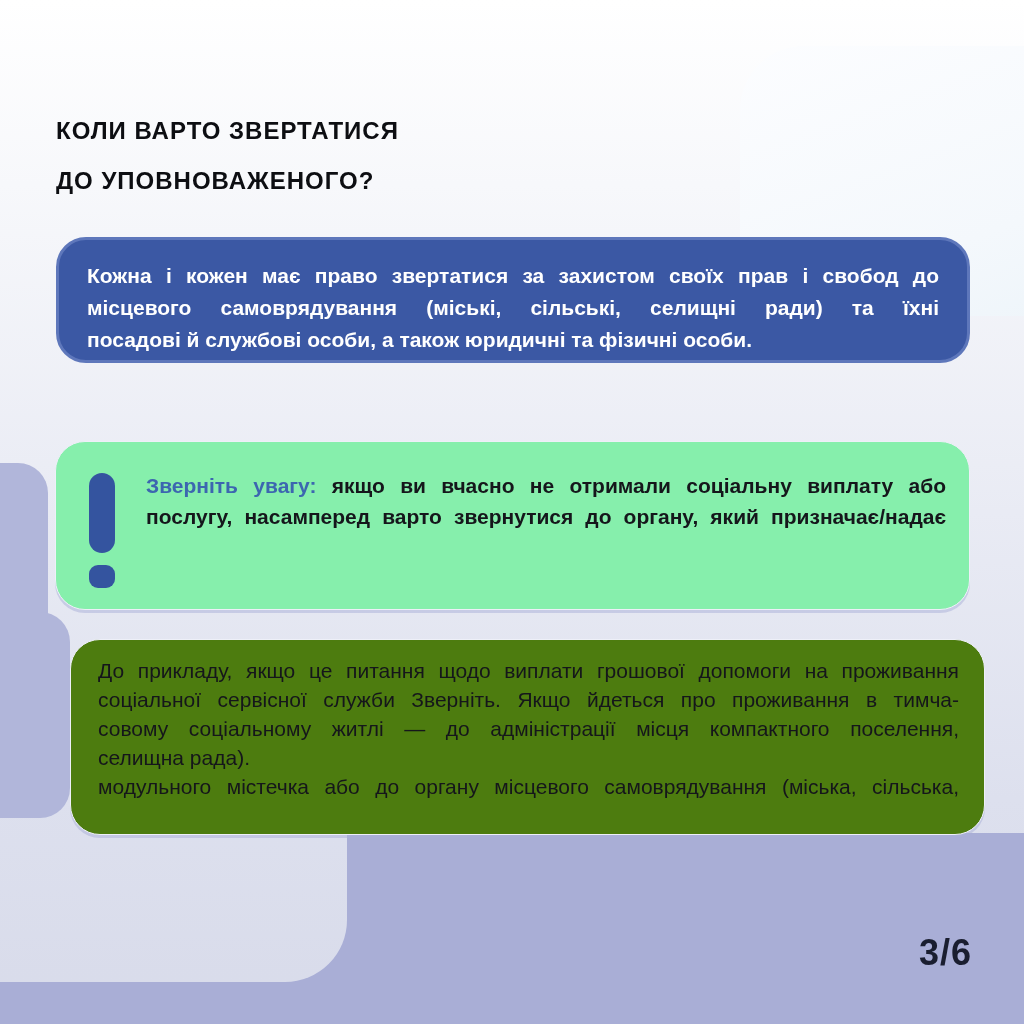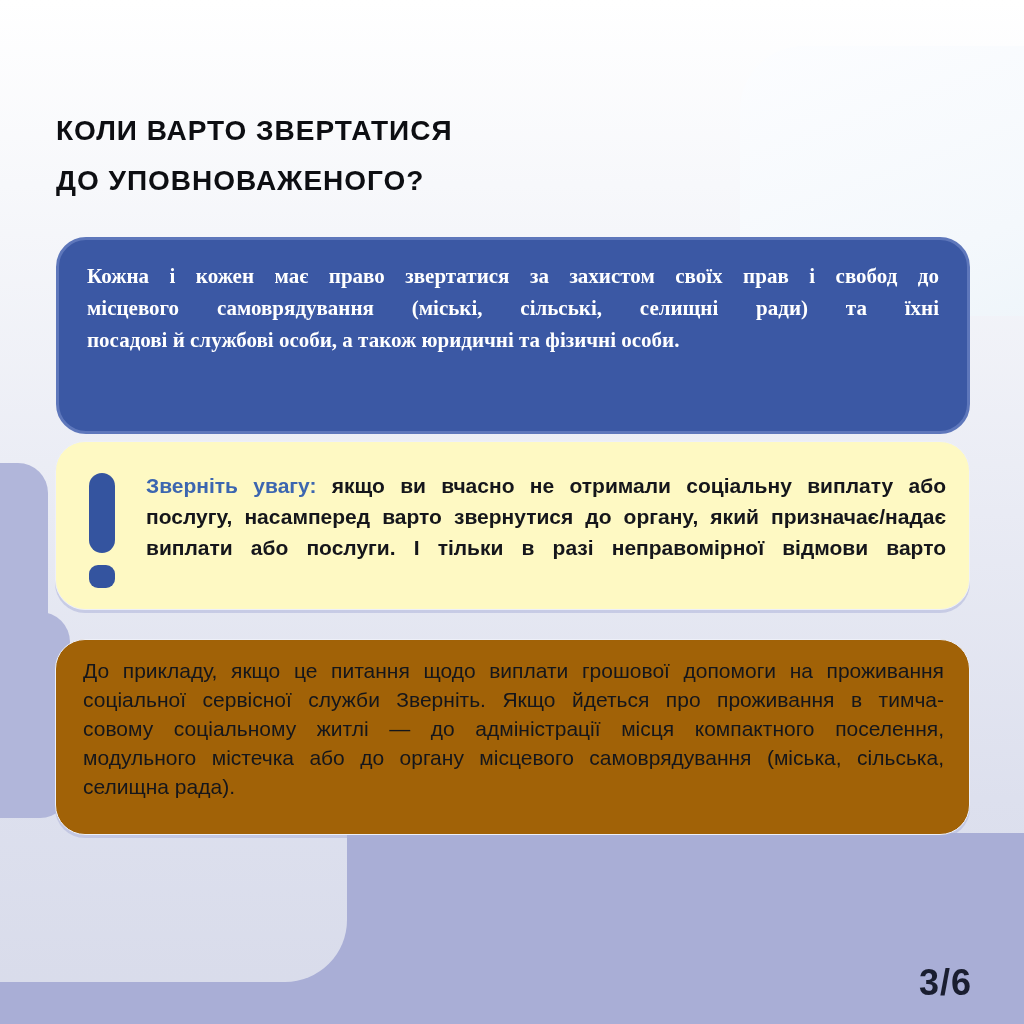--- a/index.html
+++ b/index.html
@@ -32,65 +32,63 @@
     position: absolute; left: -70px; top: 463px; width: 118px; height: 352px;
     border-radius: 30px; background: var(--deco-lavender, #b1b6da);
   }
   .deco-lav-b {
     position: absolute; left: -70px; top: 612px; width: 140px; height: 206px;
     border-radius: 30px; background: var(--deco-lavender, #b1b6da);
   }
 
   .title {
     position: absolute; left: 56px; top: 106px; margin: 0;
-    font-size: 28px; line-height: 50px; font-weight: bold;
+    font-size: 24px; line-height: 50px; font-weight: bold;
     letter-spacing: 1px; color: var(--title-text, #0d0e12);
   }
   .tline { display: block; }
 
   .intro-box {
-    position: absolute; left: 56px; top: 237px; width: 914px; height: 197px;
+    position: absolute; left: 56px; top: 237px; width: 914px; height: 126px;
     box-sizing: border-box;
     background: var(--accent-blue, #3b58a4);
     border: 3px solid var(--accent-blue-border, #5e77bb);
     border-radius: 30px;
     padding: 20px 28px 0 28px;
-    font-family: Liberation Serif, serif;
   }
   .bline { margin: 0; color: #ffffff; font-weight: bold; font-size: 21px; line-height: 32px; }
 
   .jl { text-align: justify; text-align-last: justify; }
 
   .notice-card {
     position: absolute; left: 55px; top: 441px; width: 915px; height: 169px;
-    box-sizing: border-box; background: #fef9c3; border-radius: 30px;
+    box-sizing: border-box; background: #86efac; border-radius: 30px;
     border: 1px solid #eef0f8;
     box-shadow: 0 3px 0 rgba(170, 176, 215, 0.5);
   }
   .excl { position: absolute; left: 33px; top: 31px; width: 26px; }
   .excl-bar { width: 26px; height: 80px; border-radius: 13px; background: var(--icon-blue, #34549f); }
   .excl-dot { width: 26px; height: 23px; border-radius: 9px; background: var(--icon-blue, #34549f); margin-top: 12px; }
   .notice-text { position: absolute; left: 90px; top: 28px; width: 800px; }
   .nline { margin: 0; font-size: 21px; line-height: 31px; font-weight: bold; color: var(--body-text, #15161b); }
   .lead { color: var(--notice-lead-blue, #3c66b0); }
 
   .example-card {
-    position: absolute; left: 55px; top: 639px; width: 915px; height: 196px;
-    box-sizing: border-box; background: #a16207; border-radius: 30px;
+    position: absolute; left: 70px; top: 639px; width: 915px; height: 196px;
+    box-sizing: border-box; background: #4d7c0f; border-radius: 30px;
     border: 1px solid #eef0f8;
     box-shadow: 0 3px 0 rgba(170, 176, 215, 0.5);
     padding: 16px 25px 0 27px;
   }
   .eline { margin: 0; font-size: 21px; line-height: 29px; color: var(--body-text, #15161b); }
 
   .page-number {
     position: absolute; right: 52px; top: 932px;
     font-size: 36px; font-weight: bold; letter-spacing: 1px;
     color: var(--page-number-text, #1a1e30);
-    margin-top: 30px;
   }
 </style>
 </head>
 <body>
 
 <div class="page">
 
   <div class="bg-light-main"></div>
   <div class="bg-light-left"></div>
 
@@ -110,27 +108,26 @@
   </section>
 
   <section class="notice-card">
     <div class="excl">
       <div class="excl-bar"></div>
       <div class="excl-dot"></div>
     </div>
     <div class="notice-text">
       <p class="nline jl"><span class="lead">Зверніть увагу:</span><span> якщо ви вчасно не отримали соціальну виплату або</span></p>
       <p class="nline jl">послугу, насамперед варто звернутися до органу, який призначає/надає</p>
-      <p class="nline jl">виплати або послуги. І тільки в разі неправомірної відмови варто</p>
     </div>
   </section>
 
   <section class="example-card">
     <p class="eline jl">До прикладу, якщо це питання щодо виплати грошової допомоги на проживання</p>
     <p class="eline jl">соціальної сервісної служби Зверніть. Якщо йдеться про проживання в тимча-</p>
     <p class="eline jl">совому соціальному житлі — до адміністрації місця компактного поселення,</p>
+    <p class="eline">селищна рада).</p>
     <p class="eline jl">модульного містечка або до органу місцевого самоврядування (міська, сільська,</p>
-    <p class="eline">селищна рада).</p>
   </section>
 
   <div class="page-number">3/6</div>
 
 </div>
 
 </body></html>

